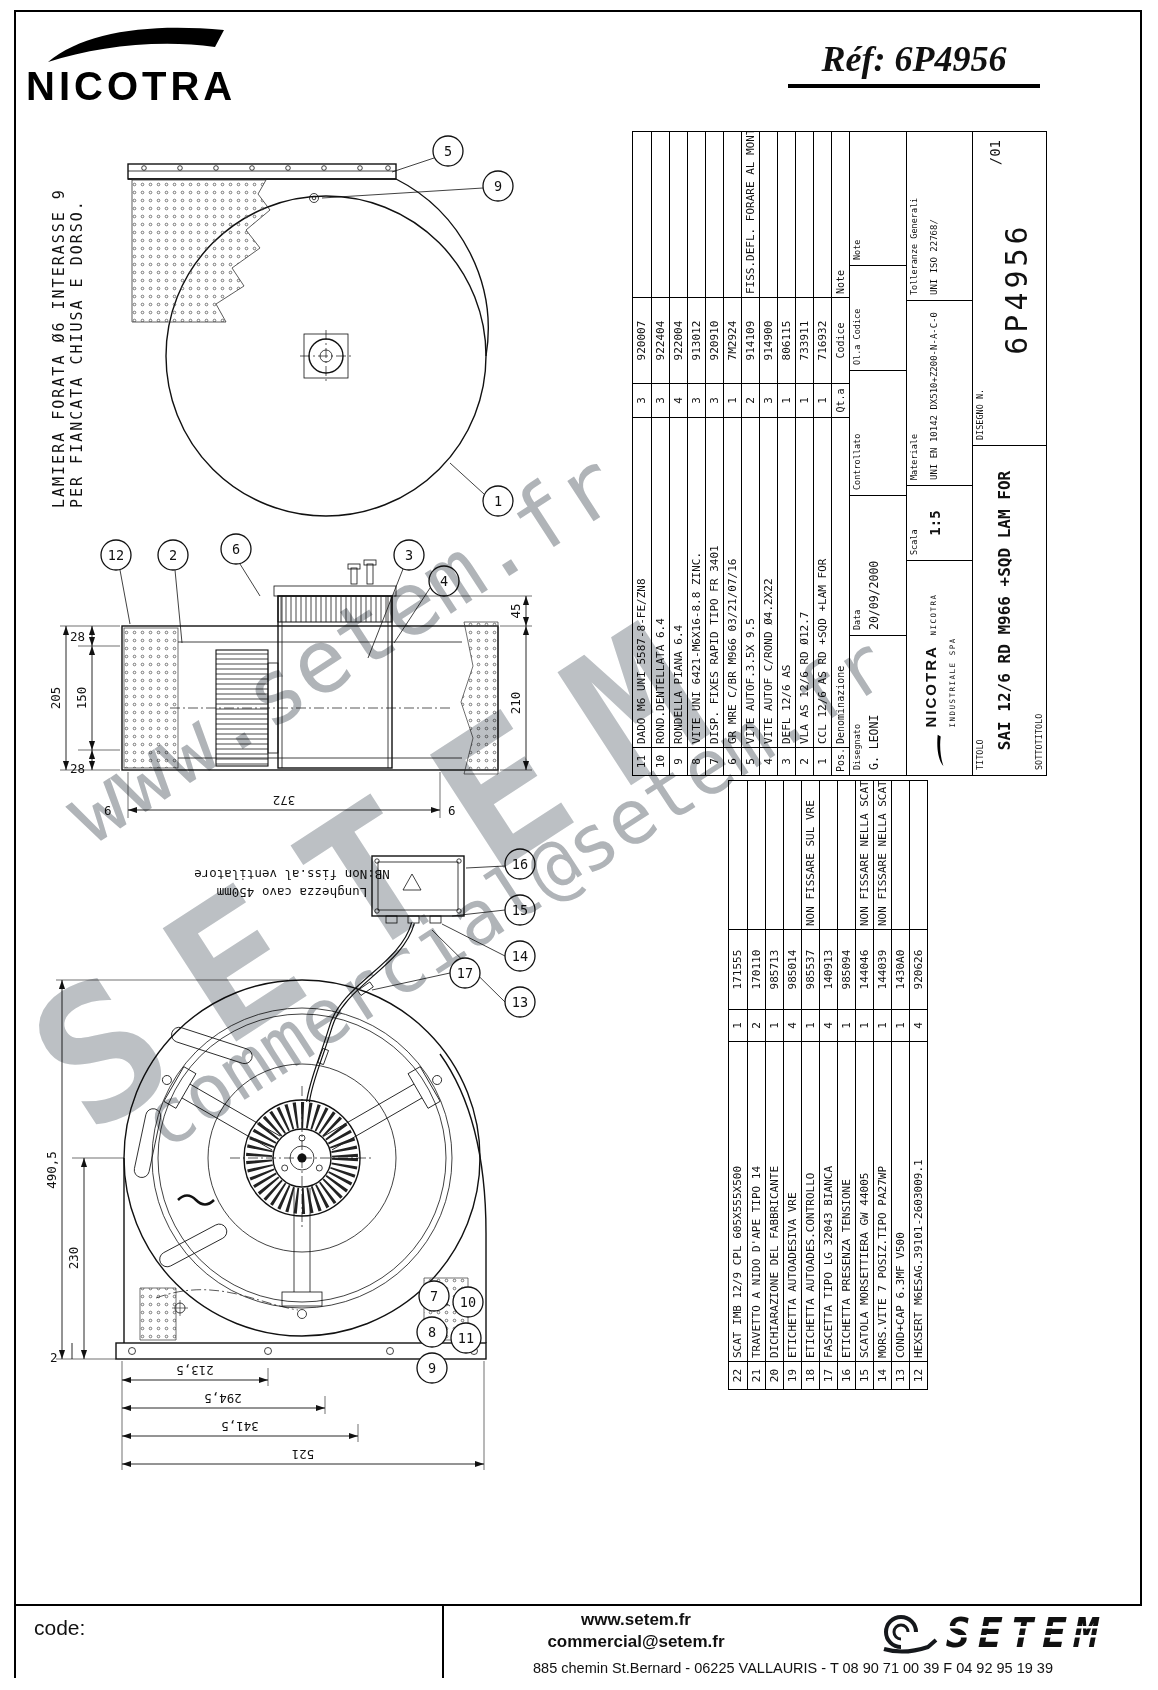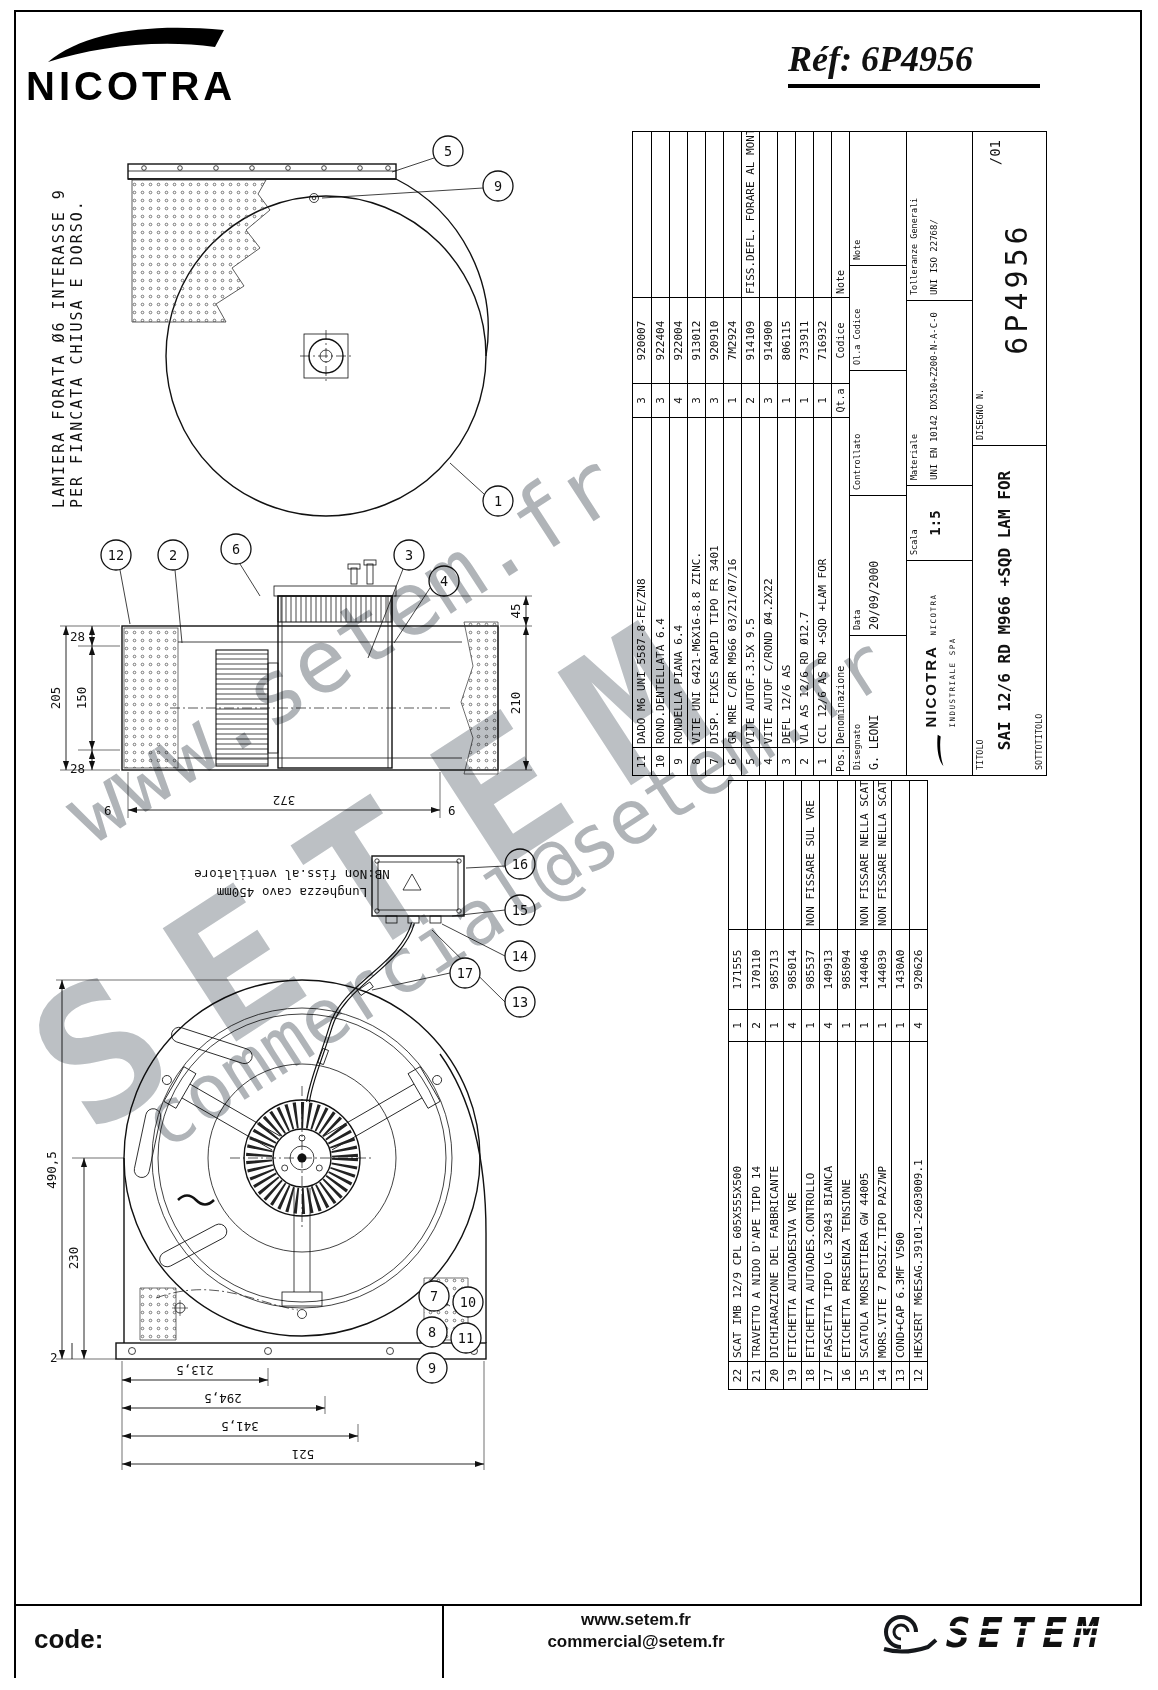--- a/index.html
+++ b/index.html
@@ -4,21 +4,21 @@
 <style>
   html,body{margin:0;padding:0;background:#e8e8e8;}
   .page{position:relative;width:1158px;height:1690px;background:#fff;overflow:hidden;
         font-family:"Liberation Sans",sans-serif;color:#111;}
   .frame{position:absolute;left:14px;top:10px;width:1128px;height:1668px;
          border:2px solid #000;box-sizing:border-box;}
 
   
   .brand{position:absolute;left:26px;top:20px;width:215px;}
   .brand-name{font-size:40px;font-weight:bold;letter-spacing:4px;color:#000;margin-top:-6px;}
-  .ref{position:absolute;left:788px;top:38px;width:252px;text-align:left;
+  .ref{position:absolute;left:788px;top:38px;width:252px;text-align:center;
        font-family:"Liberation Serif",serif;font-style:italic;font-weight:bold;font-size:36px;
        border-bottom:4px solid #000;padding-bottom:4px;}
 
   
   .drawing{position:absolute;left:20px;top:118px;z-index:1;}
   svg text{font-family:"DejaVu Sans Mono",monospace;fill:#111;}
   .ol{fill:none;stroke:#111;stroke-width:1.4;}
   .tl{fill:none;stroke:#111;stroke-width:0.8;}
   .xl{fill:none;stroke:#111;stroke-width:0.6;}
   .cl{fill:none;stroke:#111;stroke-width:0.7;stroke-dasharray:10 3 2 3;}
@@ -72,21 +72,21 @@
   .wm{position:absolute;z-index:30;pointer-events:none;mix-blend-mode:multiply;
       font-family:"DejaVu Sans Mono",monospace;white-space:nowrap;transform-origin:0 50%;}
   #wm1{left:75px;top:770px;font-size:88px;color:#b0b4b8;transform:rotate(-33deg);}
   #wm2{left:55px;top:975px;font-size:185px;font-weight:bold;letter-spacing:48px;color:#bcc0c4;transform:rotate(-33deg);}
   #wm3{left:150px;top:1085px;font-size:76px;color:#b0b4b8;transform:rotate(-33deg);}
 
   
   .footer{position:absolute;left:16px;right:16px;bottom:12px;height:72px;border-top:2px solid #000;
           background:#fff;z-index:10;}
   .code-box{position:absolute;left:0;top:0;bottom:0;width:426px;border-right:2px solid #000;}
-  .code-label{position:absolute;left:18px;top:18px;font-size:26px;font-weight:bold;}
+  .code-label{position:absolute;left:18px;top:10px;font-size:21px;font-weight:normal;}
   .code-value{position:absolute;left:98px;top:4px;font-size:46px;font-weight:bold;letter-spacing:1px;}
   .contact-web{position:absolute;left:440px;width:360px;top:4px;text-align:center;font-weight:bold;font-size:17px;}
   .contact-email{position:absolute;left:440px;width:360px;top:26px;text-align:center;font-weight:bold;font-size:17px;}
   .address{position:absolute;left:436px;right:8px;bottom:2px;text-align:center;font-size:14.5px;}
   .setem-logo{position:absolute;right:10px;top:4px;width:260px;height:46px;}
 </style>
 </head>
 <body>
 
 <div class="page">
@@ -642,20 +642,21 @@
   <div class="wm" id="wm1">www.setem.fr</div>
   <div class="wm" id="wm2">SETEM</div>
   <div class="wm" id="wm3">commercial@setem.fr</div>
 
   <div class="footer">
     <div class="code-box">
       <span class="code-label">code:</span>
     </div>
     <div class="contact-web">www.setem.fr</div>
     <div class="contact-email">commercial@setem.fr</div>
+    <div class="address">885 chemin St.Bernard  -  06225 VALLAURIS  -  T 08 90 71 00 39   F 04 92 95 19 39</div>
     <svg class="setem-logo" viewBox="0 0 260 46">
       <g stroke="#15181c" fill="none">
         <path d="M44,22 a15,15 0 1 0 -15,15" stroke-width="4"></path>
         <path d="M36,22 a7,7 0 1 0 -7,7" stroke-width="3"></path>
         <path d="M12,39 Q 32,45 56,37 L64,30" stroke-width="4"></path>
       </g>
       <text x="74" y="37" font-size="40" font-weight="bold" font-style="italic" font-family="'Liberation Serif',serif" letter-spacing="8" fill="#15181c">SETEM</text>
       <rect x="66" y="16" width="194" height="2.5" fill="#fff"></rect>
       <rect x="62" y="25" width="198" height="2.5" fill="#fff"></rect>
     </svg>

